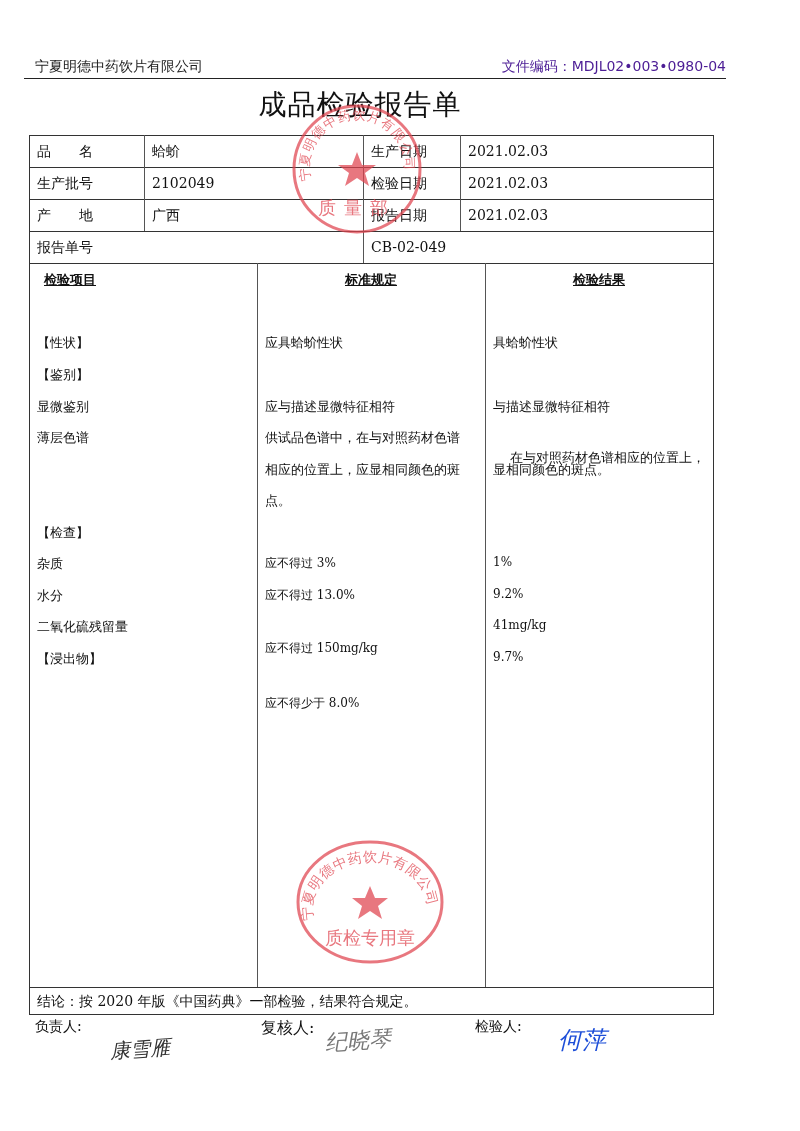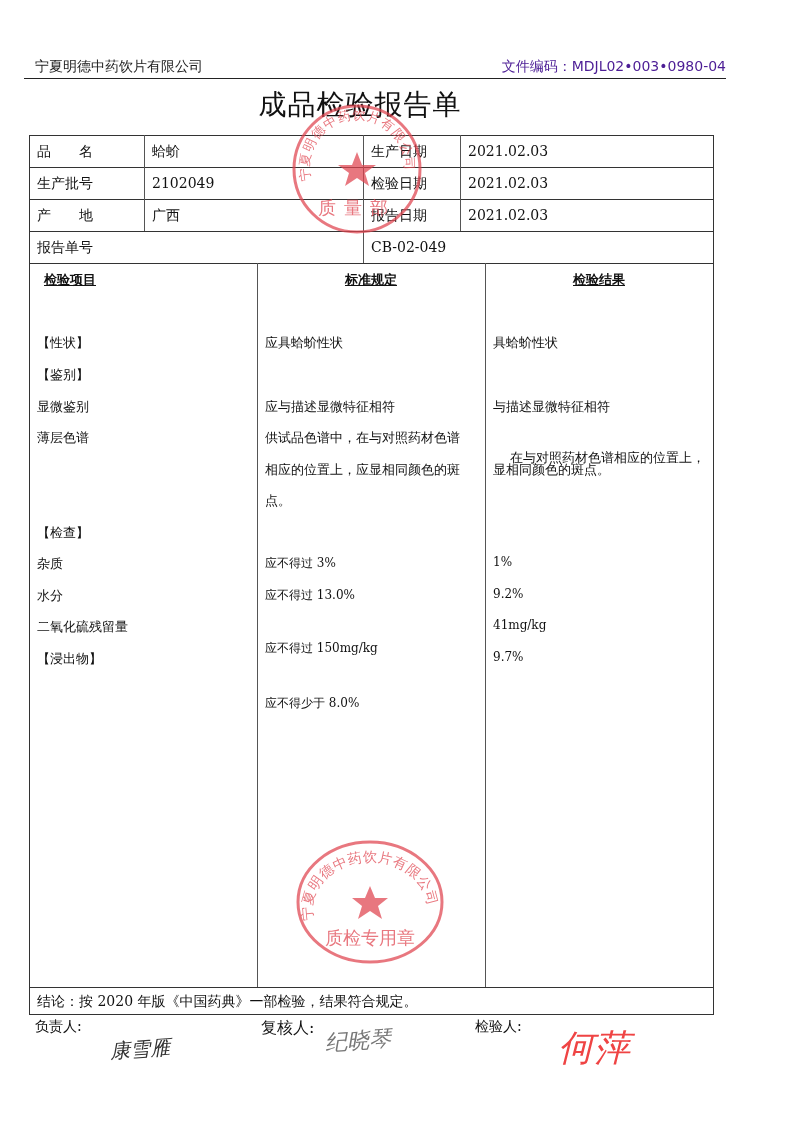--- a/index.html
+++ b/index.html
@@ -98,21 +98,21 @@
 <div class="cell" style="left:493px; top:650px; font-size:12px;">9.7%</div>
 
 <div class="abs box" style="left:29px; top:987px; width:685px; height:28px;"></div>
 <div class="cell" style="left:37px; top:993px; font-size:14px;">结论：按 2020 年版《中国药典》一部检验，结果符合规定。</div>
 
 <div class="cell" style="left:35px; top:1018px; font-size:14px;">负责人:</div>
 <div class="sig" style="left:110px; top:1036px; font-size:20px;">康雪雁</div>
 <div class="cell" style="left:261px; top:1018px; font-size:16px;">复核人:</div>
 <div class="sig" style="left:325px; top:1026px; font-size:22px; color:#777;">纪晓琴</div>
 <div class="cell" style="left:475px; top:1018px; font-size:14px;">检验人:</div>
-<div class="sig" style="left:558px; top:1024px; font-size:36px; color:#ef4444; transform:none;">何萍</div>
+<div class="sig" style="left:558px; top:1024px; font-size:24px; color:#1d4ed8; transform:none;">何萍</div>
 
 <svg class="stamp" style="left:290px; top:102px;" width="134" height="134" viewBox="0 0 134 134">
   <defs>
       <path id="arcTop" d="M 22 82 A 48 48 0 1 1 112 82"></path>
     </defs>
   <circle cx="67" cy="67" r="63" fill="none" stroke="#e0444f" stroke-width="3"></circle>
   <text font-size="13" fill="#e0444f" font-family="DejaVu Sans, sans-serif" letter-spacing="1"><textPath href="#arcTop" startOffset="2%">宁夏明德中药饮片有限公司</textPath></text>
   <polygon points="67,50 72,63 86,63 75,71 79,84 67,76 55,84 59,71 48,63 62,63" fill="#e0444f"></polygon>
   <text x="67" y="112" text-anchor="middle" font-size="18" fill="#e0444f" letter-spacing="8" font-family="DejaVu Sans, sans-serif">质量部</text>
 </svg>

